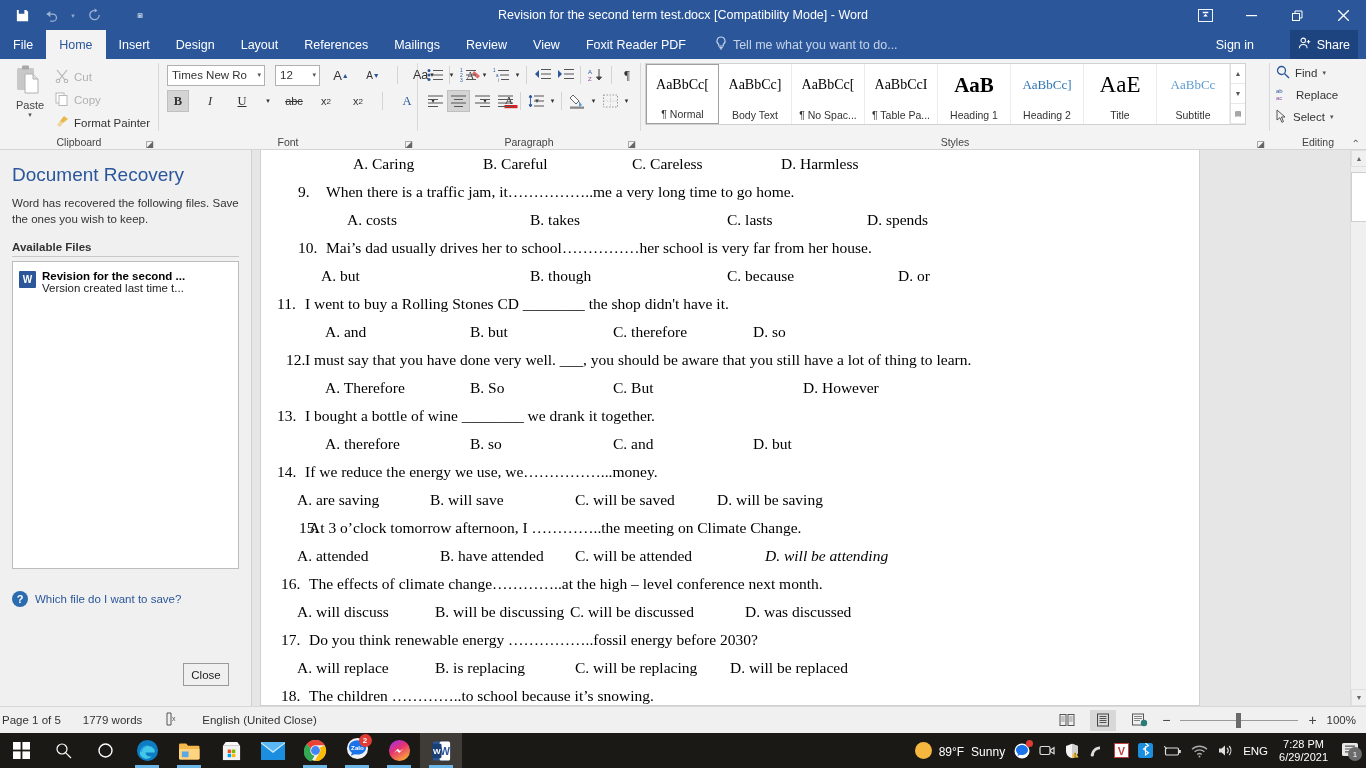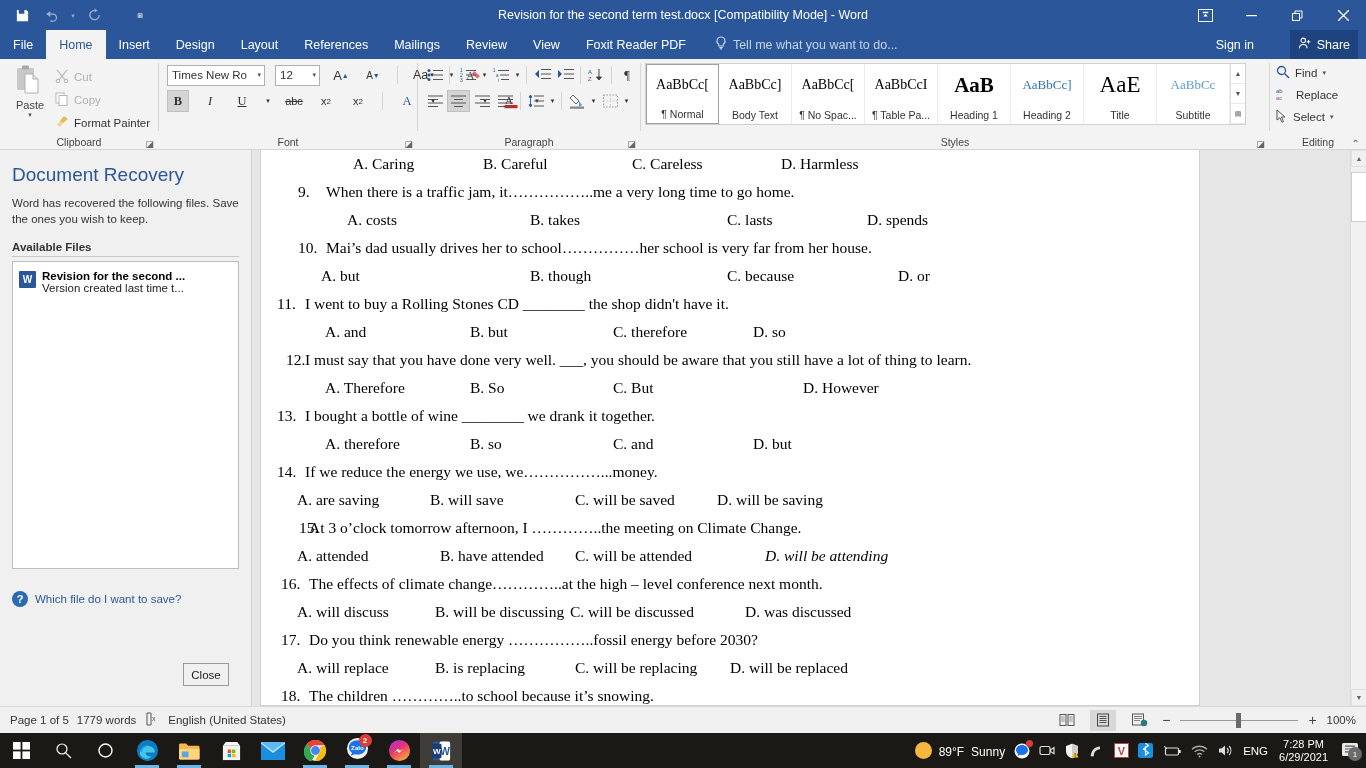--- a/index.html
+++ b/index.html
@@ -230,21 +230,21 @@
     background: #ffffff; border: 1px solid #cfcfcf;
   }
   .vs-bottom { position: absolute; bottom: 0; left: 0; }
 
   
   .statusbar {
     position: absolute; top: 706px; left: 0; width: 1366px; height: 27px;
     background: #f0f0f0; border-top: 1px solid #d8d8d8;
     display: flex; align-items: center; font-size: 11.5px; color: #333;
   }
-  .sb-left { display: flex; align-items: center; gap: 8px; padding-left: 10px; text-align: center; }
+  .sb-left { display: flex; align-items: center; gap: 22px; padding-left: 2px; text-align: center; }
   .sb-right {
     margin-left: auto; display: flex; align-items: center; gap: 10px; padding-right: 10px;
   }
   .view-btn {
     width: 26px; height: 21px; display: flex; align-items: center; justify-content: center;
     color: #444;
   }
   .view-btn.active { background: #d8d8d8; }
   .zoom-slider {
     width: 118px; height: 18px; position: relative; display: flex; align-items: center;
@@ -824,21 +824,21 @@
   <div class="statusbar">
     <div class="sb-left">
       <span>Page 1 of 5</span>
       <span>1779 words</span>
       <span>
         <svg width="16" height="14" viewBox="0 0 16 14">
             <path d="M3 1h4v12H3z" fill="none" stroke="#555"></path>
             <text x="8" y="9" font-size="7" fill="#555">x</text>
           </svg>
       </span>
-      <span>English (United States)</span>
+      <span>English (United Close)</span>
     </div>
     <div class="sb-right">
       <span class="view-btn">
         <svg width="16" height="14" viewBox="0 0 16 14">
             <rect x="1" y="1.5" width="6" height="11" fill="none" stroke="#555"></rect>
             <rect x="9" y="1.5" width="6" height="11" fill="none" stroke="#555"></rect>
             <path d="M2.2 4h3.5M2.2 6h3.5M2.2 8h3.5M10.2 4h3.5M10.2 6h3.5M10.2 8h3.5" stroke="#777" stroke-width="0.8"></path>
           </svg>
       </span>
       <span class="view-btn active">

